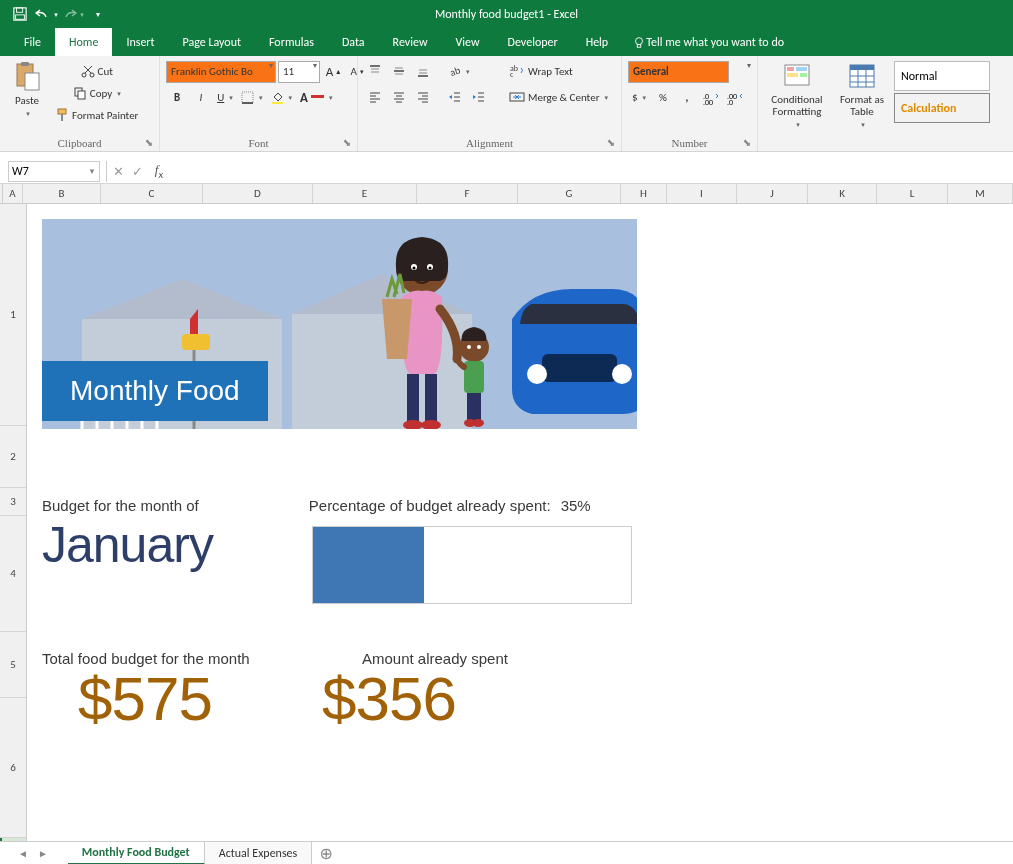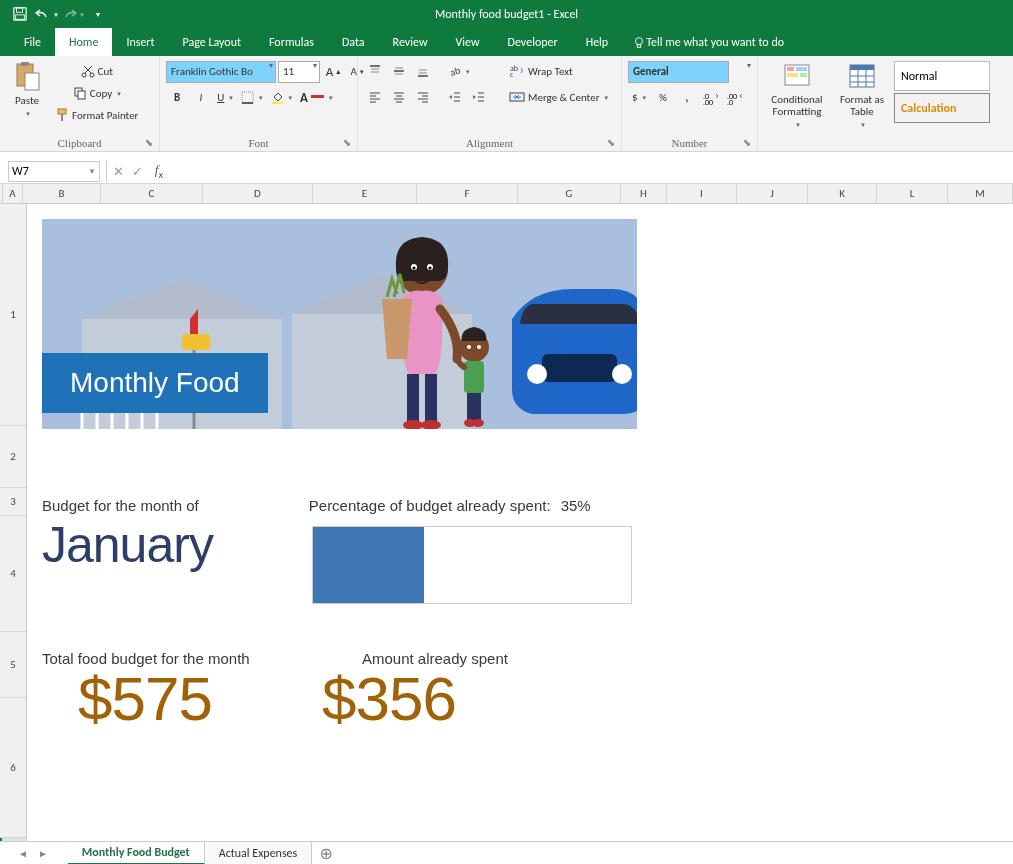--- a/index.html
+++ b/index.html
@@ -26,21 +26,21 @@
 .group-label { text-align: center; font-size: 11px; color: #666; padding-top: 1px; font-family: Liberation Serif, serif; }
 .dialog-launcher { position: absolute; bottom: 3px; right: 4px; width: 12px; height: 12px; font-size: 10px; color: #888; cursor: pointer; display: flex; align-items: center; justify-content: center; }
 
 .big-btn { display: flex; flex-direction: column; align-items: center; justify-content: center; width: 42px; cursor: pointer; font-size: 11px; color: #333; gap: 2px; }
 .big-btn .iconbox { width: 32px; height: 32px; display: flex; align-items: center; justify-content: center; }
 .btn-row { display: flex; align-items: center; gap: 2px; }
 .small-btn { height: 22px; min-width: 22px; display: flex; align-items: center; justify-content: center; cursor: pointer; font-size: 11px; color: #333; padding: 0 3px; gap: 3px; }
 
 .clip-col { display: flex; flex-direction: column; gap: 0; }
 
-.font-sel { width: 110px; height: 22px; border: 1px solid #aaa; background: #7dd3fc; font-size: 11px; padding: 0 18px 0 4px; color: #333; position: relative; }
+.font-sel { width: 110px; height: 22px; border: 1px solid #aaa; background: #f97316; font-size: 11px; padding: 0 18px 0 4px; color: #333; position: relative; }
 .size-sel { width: 42px; height: 22px; border: 1px solid #aaa; background: #fff; font-size: 11px; padding: 0 16px 0 4px; color: #333; }
 .sel-caret { position: absolute; right: 3px; font-size: 8px; color: #666; }
 
 
 .style-cell { width: 96px; height: 30px; border: 1px solid #bbb; background: #fff; font-size: 12px; display: flex; align-items: center; padding-left: 6px; margin: 1px 0; }
 .style-cell.calc { background: #f2f2f2; color: #e08b00; font-weight: bold; border: 1px solid #888; }
 
 
 .formula-bar { height: 25px; border-bottom: 1px solid #d4d4d4; display: flex; align-items: center; background: #fff; margin-top: 7px;}
 .name-box { width: 92px; height: 21px; border: 1px solid #ccc; margin-left: 8px; display: flex; align-items: center; padding: 0 3px; font-size: 12px; justify-content: space-between; }
@@ -57,21 +57,21 @@
 .col-h { border-right: 1px solid #d4d4d4; text-align: center; font-size: 11px; color: #444; line-height: 20px; background: #f0f0f0; }
 .row-headers { width: 27px; background: #f0f0f0; border-right: 1px solid #ccc; }
 .row-h { border-bottom: 1px solid #d4d4d4; text-align: center; font-size: 11px; color: #444; display: flex; align-items: center; justify-content: center; background: #f0f0f0; }
 .row-h.active { background: #d8e8d8; border-left: 2px solid #217346; }
 
 .cells { position: relative; flex: 1; background: #fff; }
 .content-wrap { padding: 15px 0 0 15px; position: absolute; top: 0; left: 0; }
 
 
 .banner { width: 595px; height: 210px; background: #a9bfde; position: relative; overflow: hidden; }
-.banner-title { position: absolute; bottom: 16px; left: 0; background: #2072b8; color: #fff; padding: 14px 28px; font-size: 28px; font-family: 'Franklin Gothic Book', 'Segoe UI Light', sans-serif; }
+.banner-title { position: absolute; bottom: 8px; left: 0; background: #2072b8; color: #fff; padding: 14px 28px; font-size: 28px; font-family: 'Franklin Gothic Book', 'Segoe UI Light', sans-serif; }
 
 
 .label-txt { font-family: 'Franklin Gothic Book', 'Segoe UI', sans-serif; font-size: 15px; color: #3a3a3a; }
 .big-month { font-family: 'Franklin Gothic Medium', 'Segoe UI', sans-serif; font-size: 50px; color: #2d3f68; letter-spacing: -1px; margin-top: 0; }
 .big-val { font-family: 'Franklin Gothic Medium', 'Segoe UI', sans-serif; font-size: 62px; color: #a16207; letter-spacing: -1px; text-align: right; }
 .pct-bar { width: 320px; height: 78px; border: 1px solid #ccc; margin-top: 10px; }
 .pct-fill { height: 100%; background: #3f77b5; }
 
 
 .sheet-tabs { height: 23px; border-top: 1px solid #ccc; background: #fff; display: flex; align-items: center; padding-left: 18px; gap: 0; position: absolute; bottom: 0; width: 100%; }

